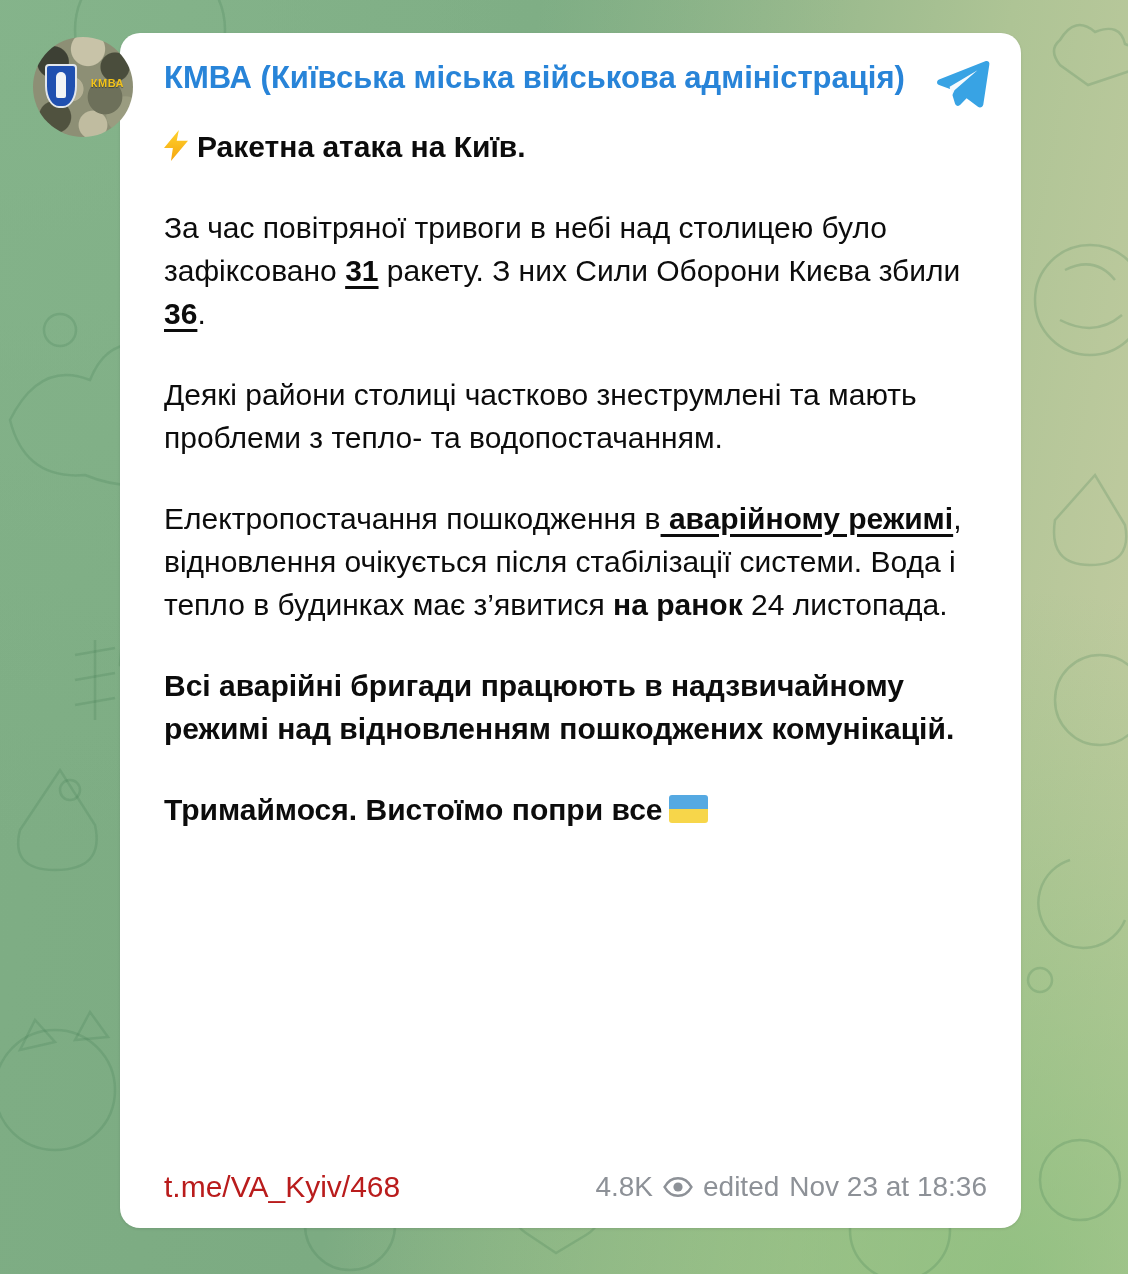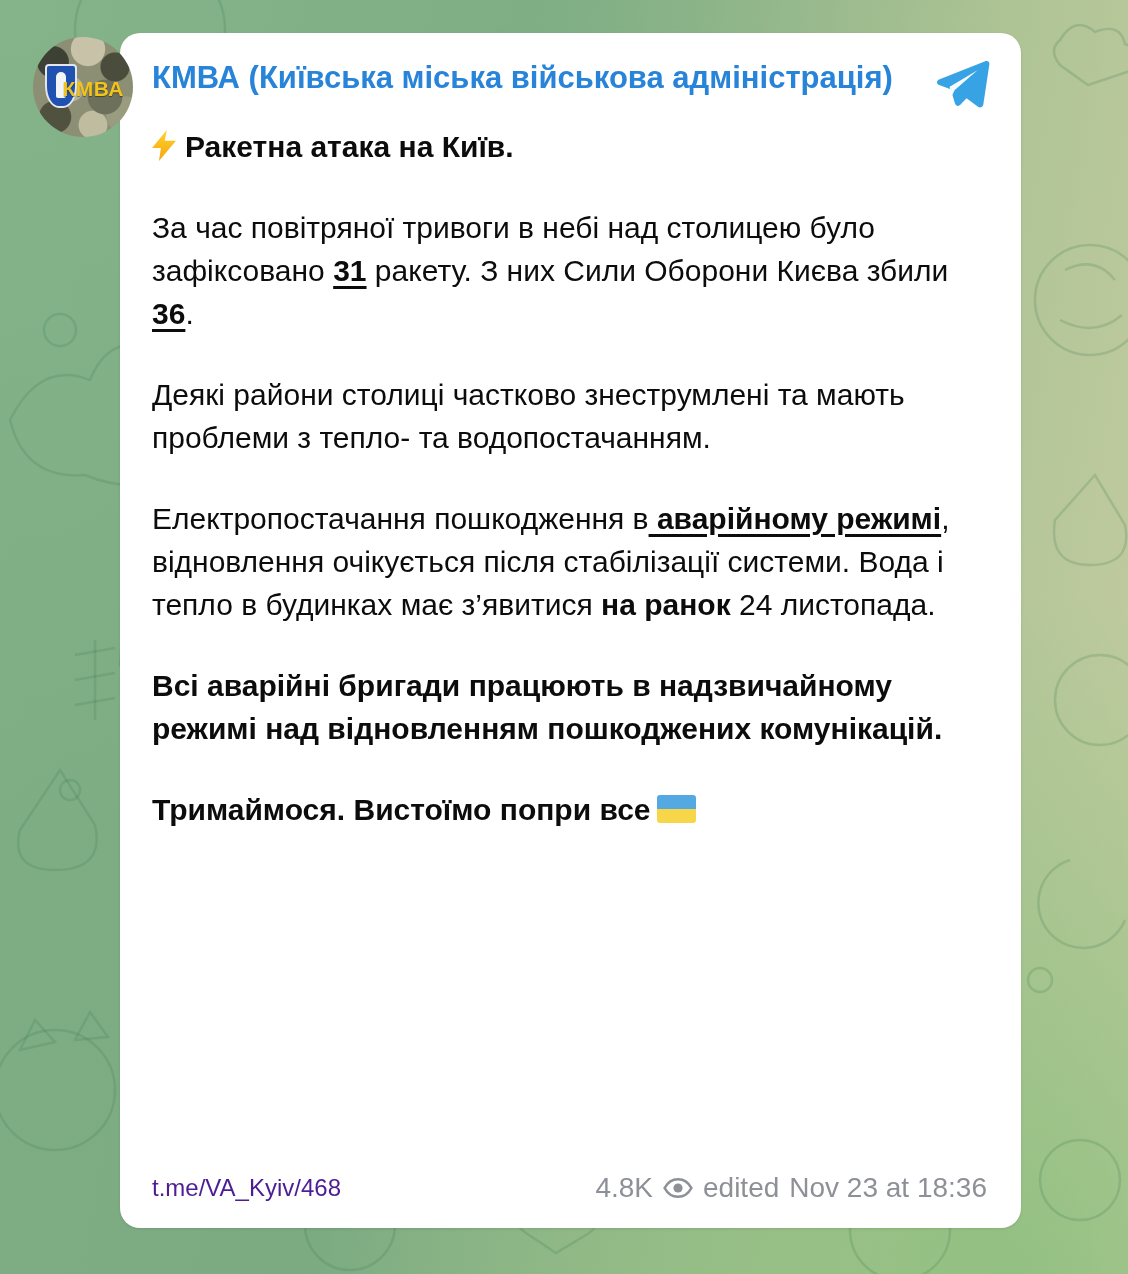--- a/index.html
+++ b/index.html
@@ -5,53 +5,53 @@
   html,body{margin:0;padding:0;}
   body{font-family:"Liberation Sans","DejaVu Sans",sans-serif;}
   .stage{position:relative;width:1128px;height:1274px;overflow:hidden;
     background:
       radial-gradient(circle at 90% 100%, rgba(118,186,112,.6), rgba(118,186,112,0) 42%),
       radial-gradient(circle at 0% 0%, rgba(134,181,140,.8), rgba(134,181,140,0) 50%),
       linear-gradient(100deg,#7fae85 0%,#7cab82 40%,#aec495 75%,#c7cda3 100%);}
   .doodles{position:absolute;inset:0;}
   .card{position:absolute;left:120px;top:33px;width:901px;height:1195px;box-sizing:border-box;
     background:#ffffff;border-radius:20px;box-shadow:0 1px 3px rgba(0,0,0,.10);
-    padding:24px 34px 24px 32px;display:flex;flex-direction:column;}
+    padding:24px 34px 24px 44px;display:flex;flex-direction:column;}
   .avatar{position:absolute;left:33px;top:37px;width:100px;height:100px;border-radius:50%;
     overflow:hidden;z-index:3;cursor:pointer;
     background-color:#8d8f75;
     background-image:
       radial-gradient(circle at 20% 25%, #3d4034 0 14%, transparent 15%),
       radial-gradient(circle at 55% 12%, #c8c3a8 0 16%, transparent 17%),
       radial-gradient(circle at 82% 30%, #4a4d3c 0 13%, transparent 14%),
       radial-gradient(circle at 38% 52%, #b5b195 0 15%, transparent 16%),
       radial-gradient(circle at 72% 60%, #6d705a 0 18%, transparent 19%),
       radial-gradient(circle at 22% 80%, #50523f 0 14%, transparent 15%),
       radial-gradient(circle at 60% 88%, #c0bca0 0 13%, transparent 14%),
       radial-gradient(circle at 92% 78%, #9a9c80 0 15%, transparent 16%);}
   .shield{position:absolute;left:12px;top:27px;width:28px;height:40px;background:#2050b0;
     border:2px solid #e3e7ec;border-radius:4px 4px 14px 14px / 4px 4px 22px 22px;}
   .shield::after{content:"";position:absolute;left:50%;top:6px;transform:translateX(-50%);
     width:10px;height:26px;background:#f2f4f6;border-radius:5px 5px 2px 2px;}
   .avatar-label{position:absolute;right:9px;top:40px;color:#f2c31b;font-weight:700;
-    font-size:21px;letter-spacing:.5px;text-shadow:0 1px 1px rgba(0,0,0,.4);}
+    font-size:11px;letter-spacing:.5px;text-shadow:0 1px 1px rgba(0,0,0,.4);}
   .title-row{display:flex;align-items:flex-start;}
   .channel-name{flex:1;color:#2884d8;font-weight:700;font-size:31px;line-height:42px;cursor:pointer;}
   .plane{width:58px;height:58px;margin:-2px -4px 0 10px;cursor:pointer;flex:none;}
   .msg p{margin:38px 0 0 0;font-size:30px;line-height:43px;color:#0c0c0c;max-width:835px;}
   .msg p.heading{margin-top:12px;}
   .b{font-weight:700;margin-top:20px;}
   .u{text-decoration:underline;text-decoration-thickness:3px;text-underline-offset:5px;}
   .emoji-bolt{display:inline-block;width:24px;height:31px;vertical-align:-4px;margin-right:9px;
     background:linear-gradient(180deg,#ffd22d,#f5a60f);
     clip-path:polygon(62% 0,0 58%,37% 58%,29% 100%,100% 35%,53% 35%);}
   .emoji-flag{display:inline-block;width:39px;height:28px;vertical-align:-3px;margin-left:6px;
     border-radius:3px;background:linear-gradient(180deg,#55a9e2 0 50%,#f7d64a 50% 100%);}
   .footer{margin-top:auto;display:flex;align-items:center;font-size:28px;}
-  .post-link{color:#4c1d95;font-size:24px;cursor:pointer;}
+  .post-link{color:#b91c1c;font-size:30px;cursor:pointer;}
   .meta{margin-left:auto;display:flex;align-items:center;gap:10px;color:#8d9197;}
   .views{display:flex;align-items:center;gap:10px;}
   .eye{width:30px;height:22px;}
 </style>
 </head>
 <body>
 
 <div class="stage">
 
   <svg class="doodles" viewBox="0 0 1128 1274" fill="none" stroke="#3f7a52" stroke-opacity="0.22" stroke-width="2.5">

